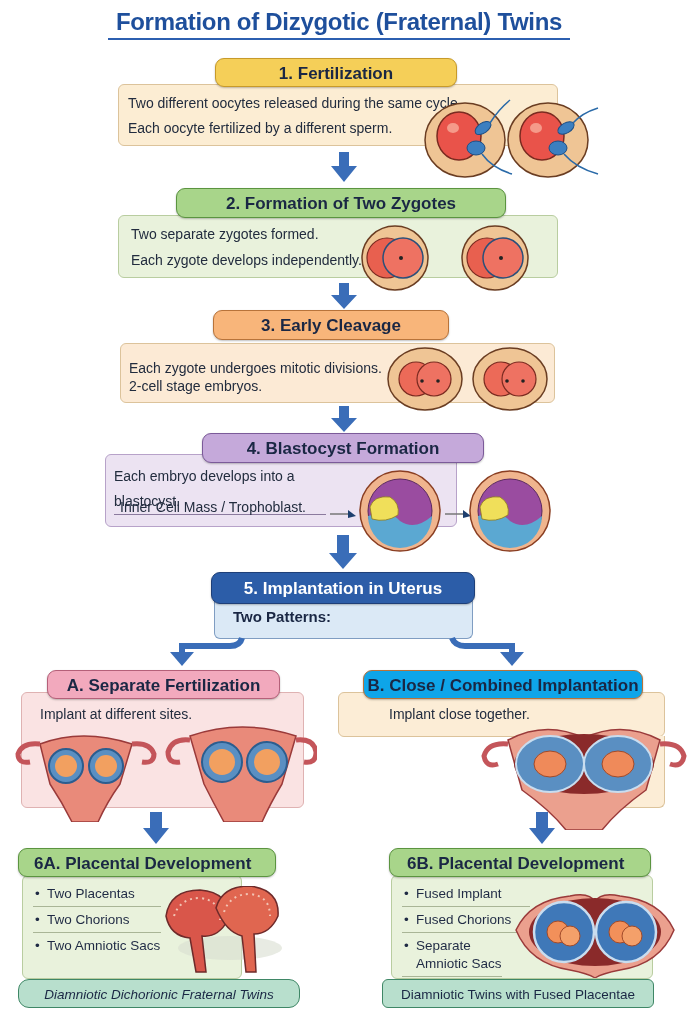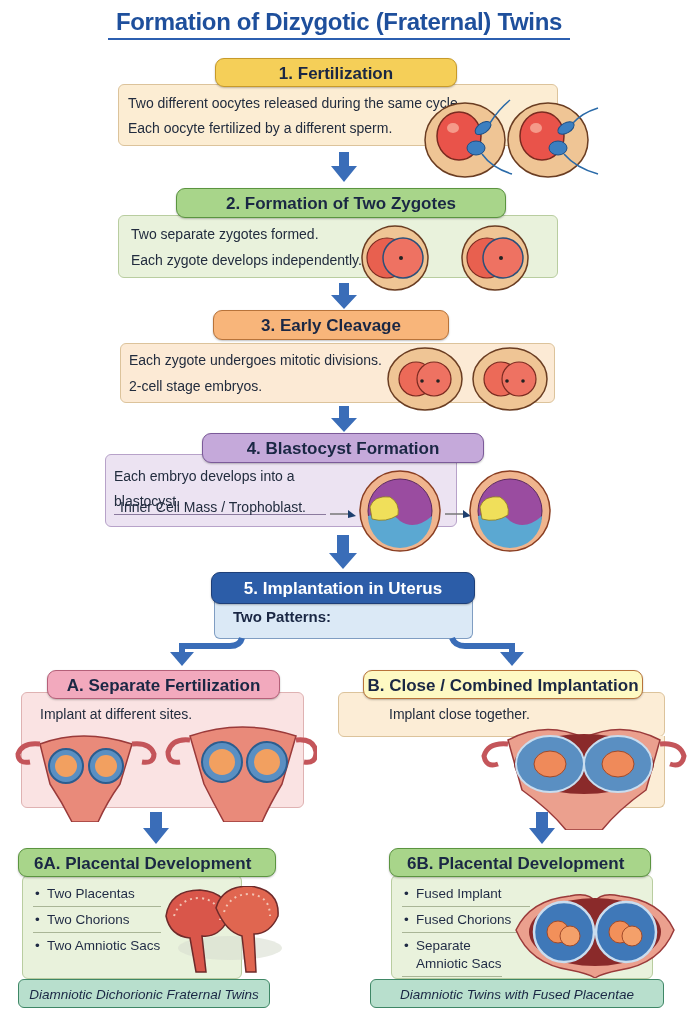--- a/index.html
+++ b/index.html
@@ -39,33 +39,33 @@
 
   
   .h5 { left: 211px; top: 572px; width: 264px; height: 32px; line-height: 32px; background: #2c5da8; border: 1.5px solid #1e3f78; color: #ffffff; }
   .p5 { left: 214px; top: 601px; width: 259px; height: 38px; background: #dbe9f6; border: 1px solid #7f9dc2; border-top: none; border-radius: 0 0 6px 6px; }
 
   
   .hA { left: 47px; top: 670px; width: 233px; height: 29px; line-height: 29px; background: #f2a9bd; border: 1.5px solid #b56079; }
   .pA { left: 21px; top: 692px; width: 283px; height: 116px; background: #fae3e3; border: 1px solid #dfb2b2; }
 
   
-  .hB { left: 363px; top: 670px; width: 280px; height: 29px; line-height: 29px; background: #fef9c3; border: 1.5px solid #b8733a; }
+  .hB { left: 363px; top: 670px; width: 280px; height: 29px; line-height: 29px; background: #0ea5e9; border: 1.5px solid #b8733a; }
   .pB { left: 338px; top: 692px; width: 327px; height: 45px; background: #fcedd6; border: 1px solid #dcc39b; }
   .pB2 { left: 598px; top: 736px; width: 67px; height: 72px; background: #fcedd6; border: 1px solid #dcc39b; border-top: none; border-left: none; border-radius: 0 0 6px 0; }
 
   
   .h6a { left: 18px; top: 848px; width: 258px; height: 29px; line-height: 29px; background: #a8d58a; border: 1.5px solid #5b9440; text-align: left; padding-left: 15px; }
   .p6a { left: 22px; top: 875px; width: 220px; height: 104px; background: #e9f2dc; border: 1px solid #b9cda0; }
-  .f6a { left: 18px; top: 979px; width: 252px; height: 29px; line-height: 29px; background: #b8dfcd; border: 1.5px solid #3f8766; border-radius: 6px; font-style: italic; font-size: 13.5px; text-align: center; color: #1a2744; }
+  .f6a { left: 18px; top: 979px; width: 282px; height: 29px; line-height: 29px; background: #b8dfcd; border: 1.5px solid #3f8766; border-radius: 11px; font-style: italic; font-size: 13.5px; text-align: center; color: #1a2744; }
 
   
   .h6b { left: 389px; top: 848px; width: 262px; height: 29px; line-height: 29px; background: #a8d58a; border: 1.5px solid #5b9440; text-align: left; padding-left: 17px; }
   .p6b { left: 391px; top: 875px; width: 262px; height: 104px; background: #e9f2dc; border: 1px solid #b9cda0; }
-  .f6b { left: 370px; top: 979px; width: 294px; height: 29px; line-height: 29px; background: #b8dfcd; border: 1.5px solid #3f8766; border-radius: 6px; font-style: italic; font-size: 13.5px; text-align: center; color: #1a2744; }
+  .f6b { left: 382px; top: 979px; width: 272px; height: 29px; line-height: 29px; background: #b8dfcd; border: 1.5px solid #3f8766; border-radius: 6px; font-size: 13.5px; text-align: center; color: #1a2744; }
 
   .bullets { list-style: none; font-size: 13.5px; }
   .bullets li { position: relative; padding-left: 14px; line-height: 18px; padding-bottom: 3px; margin-bottom: 4px; border-bottom: 1px solid #a9b596; width: 128px; }
   .bullets li::before { content: "•"; position: absolute; left: 2px; top: 0; }
 
   .underline-line { border-bottom: 1px solid #8b7a9e; width: 172px; }
 </style>
 </head>
 <body>
 
@@ -122,21 +122,21 @@
     <circle cx="6" cy="0" r="2" fill="#222"></circle>
   </g>
 </svg>
 
 <svg class="abs" style="left:331px;top:283px;" width="26" height="26" data-name="down-arrow-icon">
   <path d="M8 0 H18 V12 H26 L13 26 L0 12 H8 Z" fill="#3a6db8"></path>
 </svg>
 
 <div class="abs panel p3" data-name="step-3-panel">
   <div class="ptext" style="position:absolute;left:0;top:5px;padding-left:0;"></div>
-  <div class="ptext" style="position:absolute;left:0px;top:4px;" data-name="step-3-line-1">Each zygote undergoes mitotic divisions.</div>
+  <div class="ptext" style="position:absolute;left:0px;top:12px;" data-name="step-3-line-1">Each zygote undergoes mitotic divisions.</div>
   <div class="ptext" style="position:absolute;left:0px;top:30px;" data-name="step-3-line-2">2-cell stage embryos.</div>
 </div>
 <div class="abs header h3" data-name="step-3-header">3. Early Cleavage</div>
 <svg class="abs" style="left:385px;top:346px;" width="170" height="66" data-name="two-cell-embryos-icon">
   <g data-name="embryo-icon" transform="translate(40,33)">
     <ellipse rx="37" ry="31" fill="#efc595" stroke="#6a3d22" stroke-width="1.5"></ellipse>
     <circle cx="-9" cy="0" r="17" fill="#ec6a58" stroke="#7a2a20" stroke-width="1.2"></circle>
     <circle cx="9" cy="0" r="17" fill="#ee7262" stroke="#7a2a20" stroke-width="1.2"></circle>
     <circle cx="-3" cy="2" r="1.8" fill="#222"></circle>
       <circle cx="13" cy="2" r="1.8" fill="#222"></circle>

